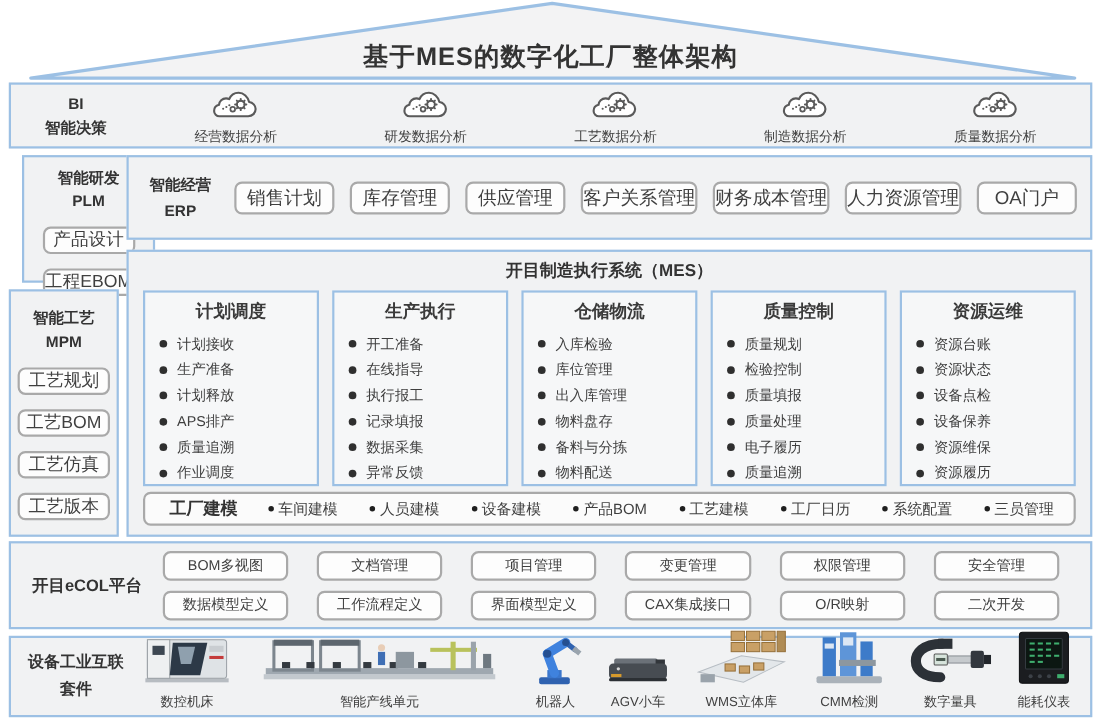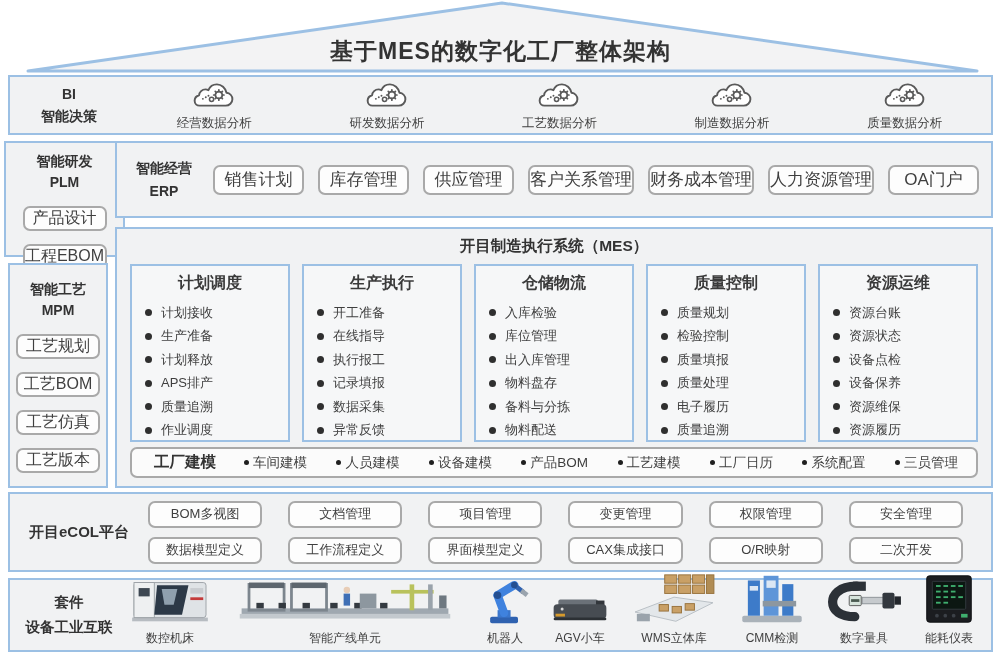--- a/index.html
+++ b/index.html
@@ -10,21 +10,21 @@
        font-size:23px;font-weight:bold;color:#333;letter-spacing:1px;}
   .sec{position:absolute;box-sizing:border-box;background:#f1f2f3;border:2px solid #9cc0e4;}
   
   .sec-bi{left:8px;top:75px;width:985px;height:60px;display:flex;align-items:stretch;}
   .bi-label{width:118px;display:flex;flex-direction:column;justify-content:center;
        text-align:center;font-weight:bold;font-size:14px;color:#333;line-height:1.6;}
   .bi-items{flex:1;display:flex;}
   .bi-item{flex:1;display:flex;flex-direction:column;align-items:center;justify-content:center;padding-top:2px;}
   .bi-item .cap{font-size:12.5px;color:#3f3f3f;margin-top:1px;}
   
-  .sec-plm{left:4px;top:141px;width:121px;height:116px;}
+  .sec-plm{left:20px;top:141px;width:121px;height:116px;}
   .sec-mpm{left:8px;top:263px;width:100px;height:225px;}
   .side-inner{display:flex;flex-direction:column;align-items:center;padding-top:8px;}
   .side-title{font-weight:bold;font-size:14px;color:#333;text-align:center;line-height:1.5;}
   .btn{background:#fdfdfd;border:2px solid #a9a9a9;border-radius:7px;box-sizing:border-box;
        display:flex;align-items:center;justify-content:center;font-size:16px;color:#3f3f3f;white-space:nowrap;}
   .side-btn{width:84px;height:25px;margin-top:13px;}
   
   .sec-erp{left:115px;top:141px;width:878px;height:77px;display:flex;align-items:center;
        padding:0 12px 0 12px;}
   .erp-label{width:70px;text-align:center;font-weight:bold;font-size:14px;color:#333;line-height:1.6;}
@@ -375,22 +375,22 @@
     <div class="btn ecol-btn">工作流程定义</div>
     <div class="btn ecol-btn">界面模型定义</div>
     <div class="btn ecol-btn">CAX集成接口</div>
     <div class="btn ecol-btn">O/R映射</div>
     <div class="btn ecol-btn">二次开发</div>
   </div>
 </div>
 
 <div class="sec sec-dev">
   <div class="dev-label">
+    <span>设备工业互联</span>
     <span>套件</span>
-    <span>设备工业互联</span>
   </div>
   <div class="dev-items">
 
     <div class="dev-item">
       <span>
         <svg width="84" height="48" viewBox="0 0 84 52">
           <rect x="1" y="44" width="82" height="4" fill="#b7bcc1"></rect>
           <rect x="3" y="6" width="78" height="38" rx="3" fill="#dfe3e6" stroke="#9aa0a5"></rect>
           <rect x="3" y="6" width="22" height="38" fill="#eef0f1" stroke="#9aa0a5"></rect>
           <rect x="8" y="12" width="12" height="9" fill="#3d4752"></rect>

